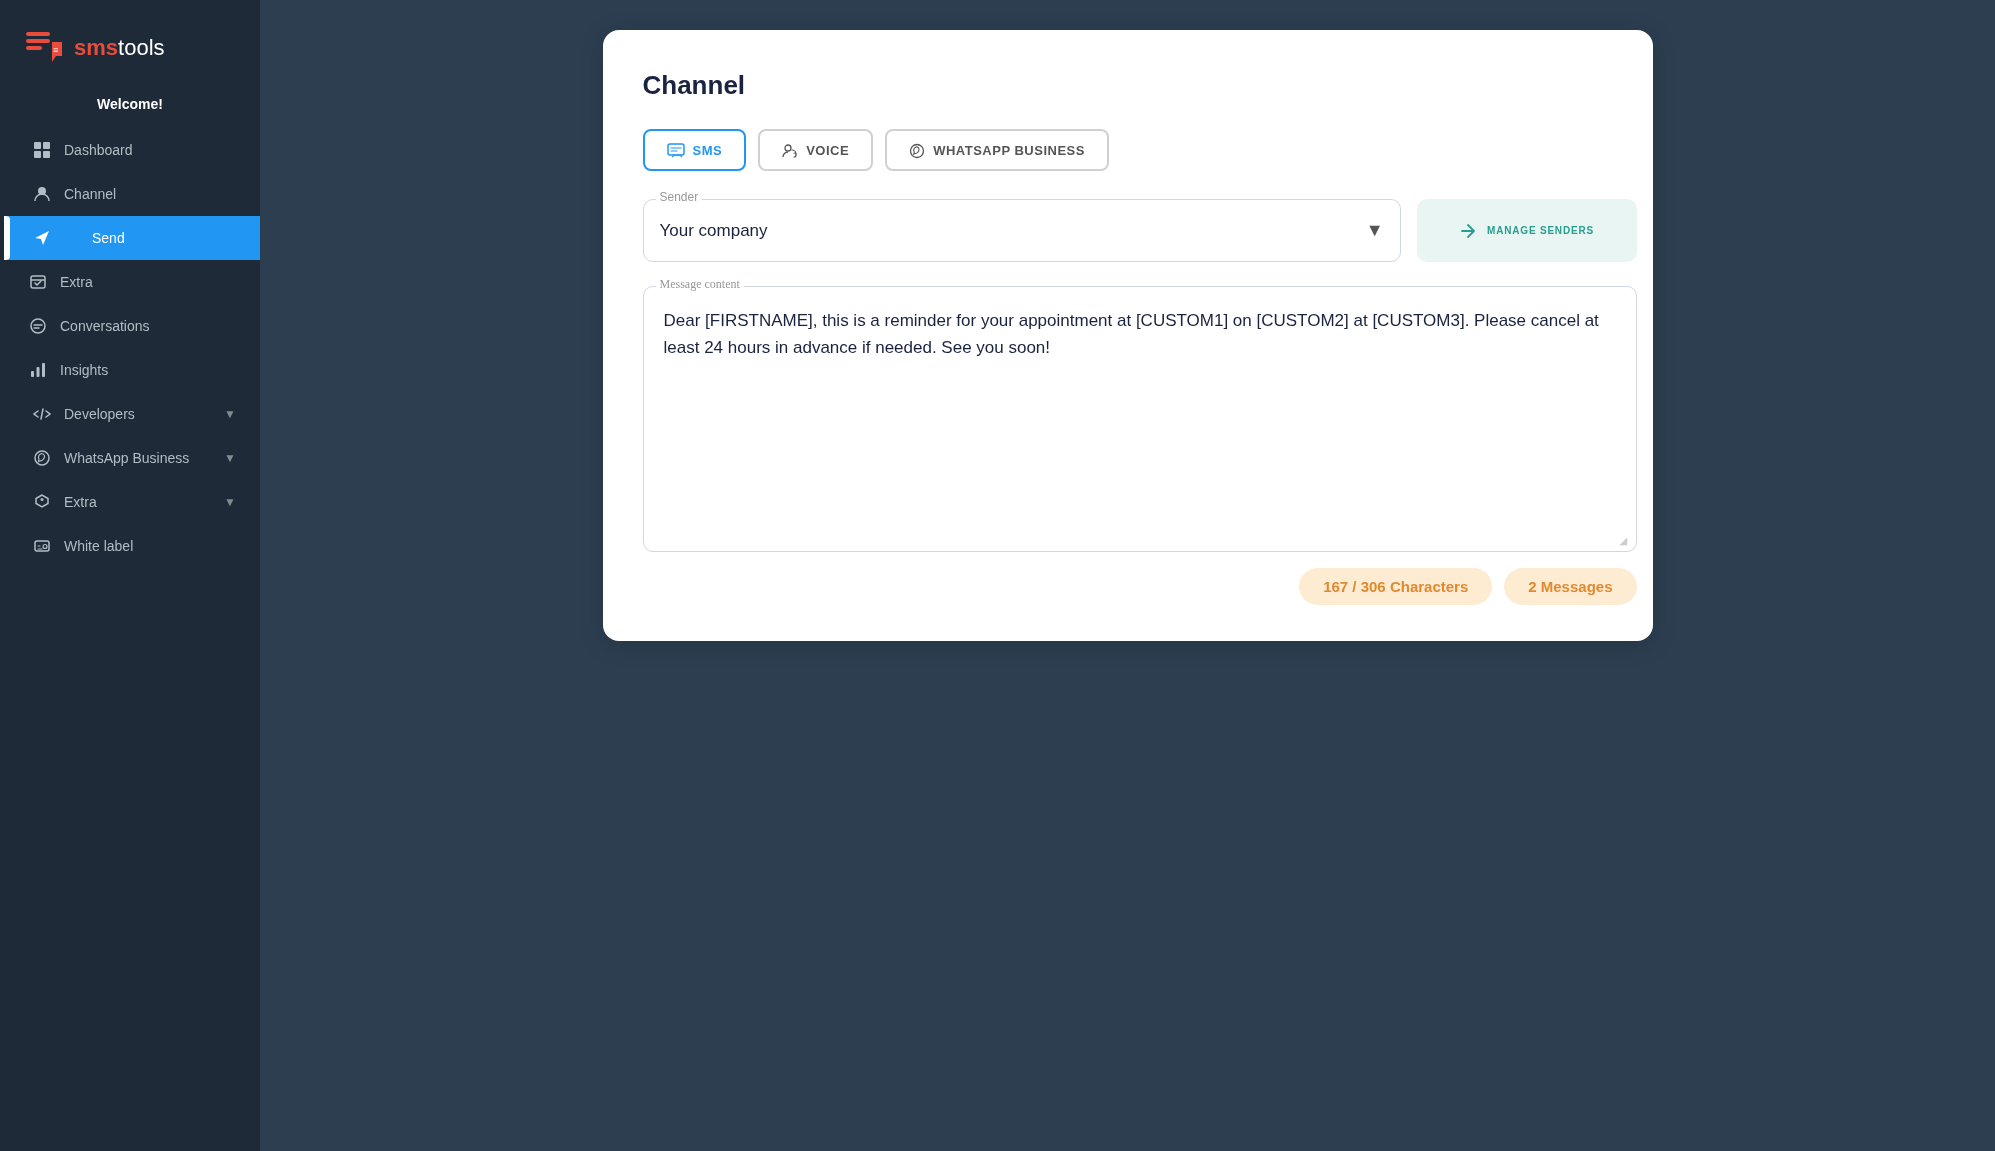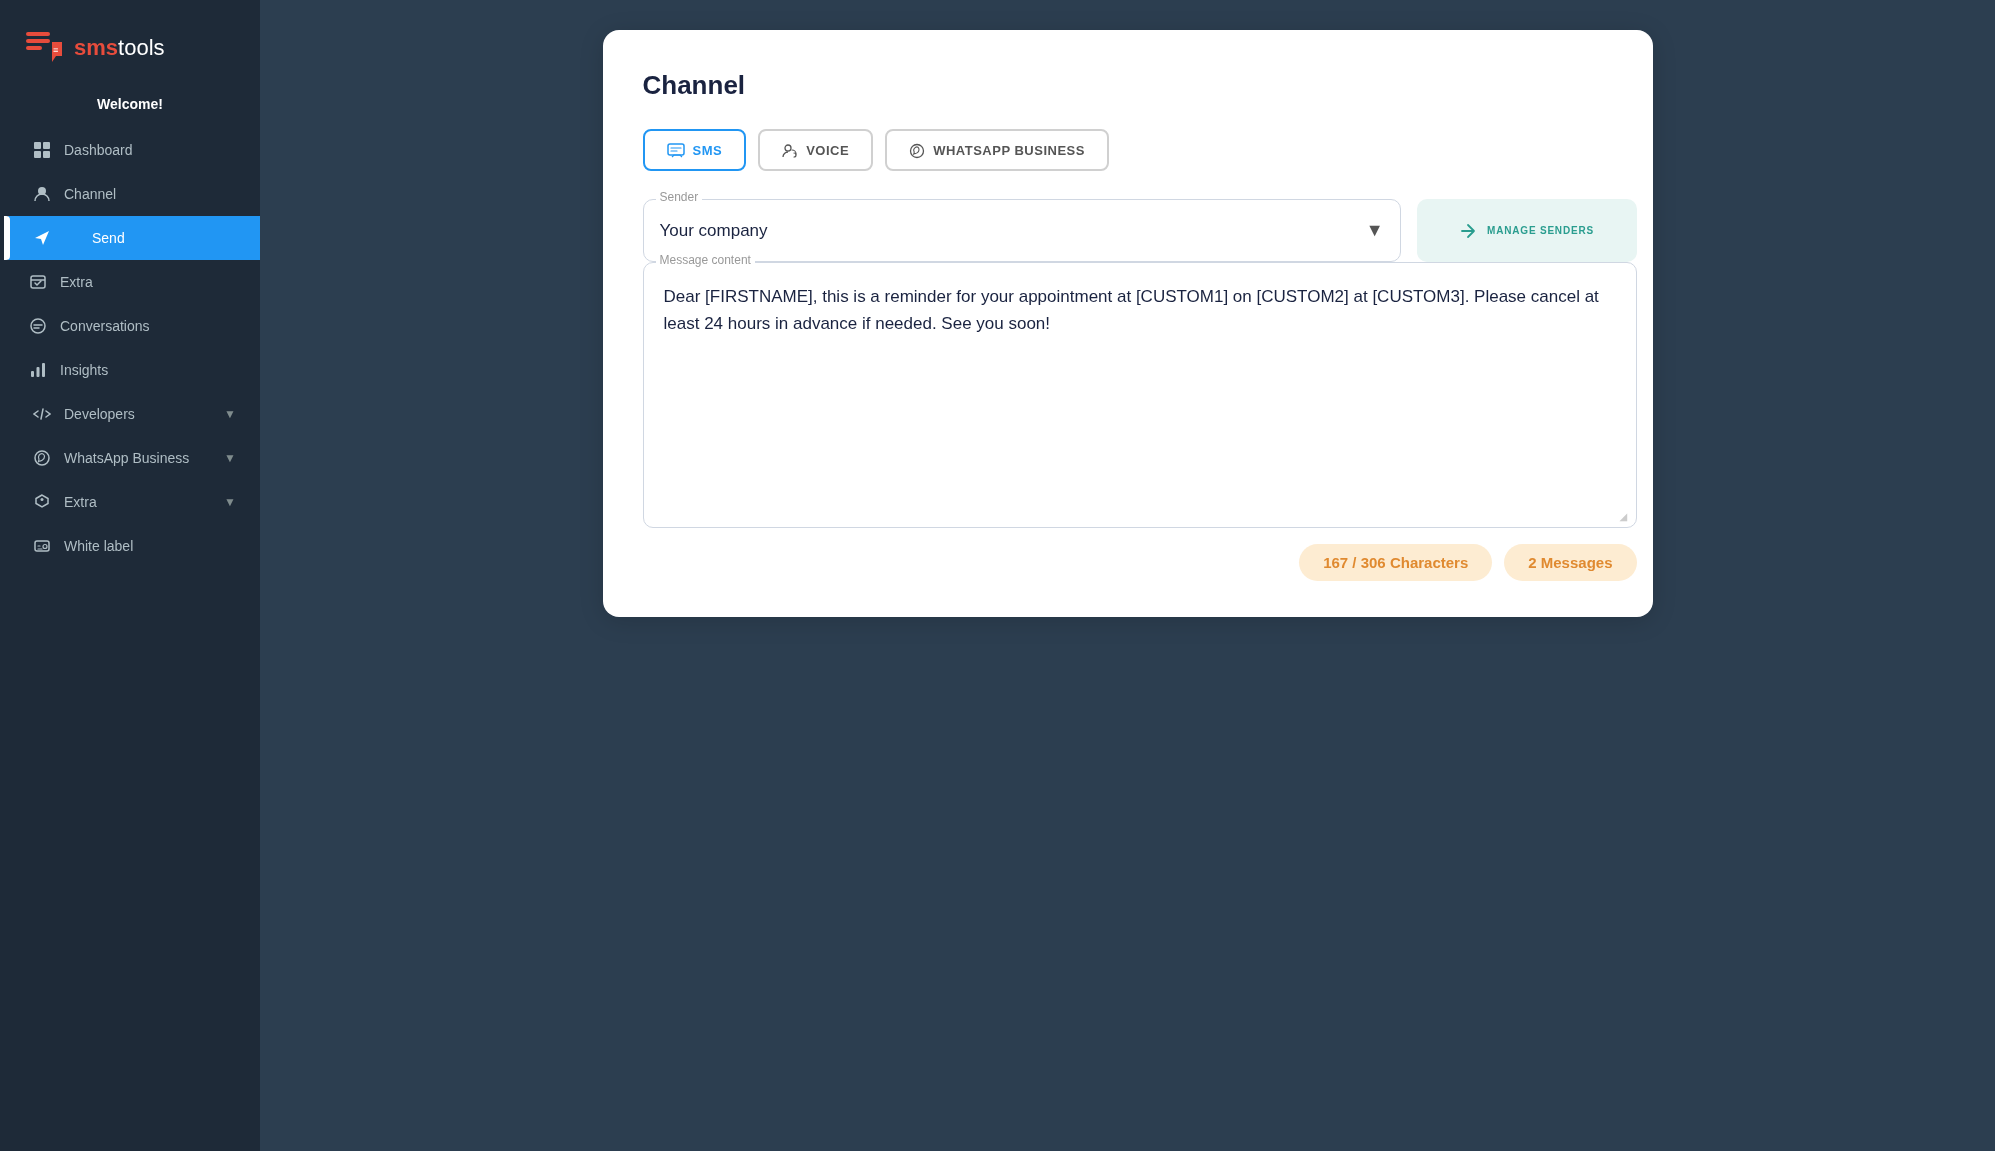--- a/index.html
+++ b/index.html
@@ -171,20 +171,21 @@
       border-color: #2196f3;
       color: #2196f3;
     }
 
     .channel-tab .tab-icon {
       font-size: 16px;
     }
 
     
     .sender-section {
+      margin-bottom: 24px;
     }
 
     .sender-wrapper {
       display: flex;
       gap: 16px;
       align-items: stretch;
     }
 
     .sender-field {
       flex: 1;
@@ -254,20 +255,21 @@
     }
 
     .message-label {
       position: absolute;
       top: -10px;
       left: 12px;
       background: #fff;
       padding: 0 4px;
       font-size: 12px;
       color: #999;
+      font-family: Liberation Serif, serif;
     }
 
     .message-textarea {
       width: 100%;
       border: none;
       outline: none;
       font-size: 17px;
       color: #1a2340;
       line-height: 1.6;
       resize: none;

